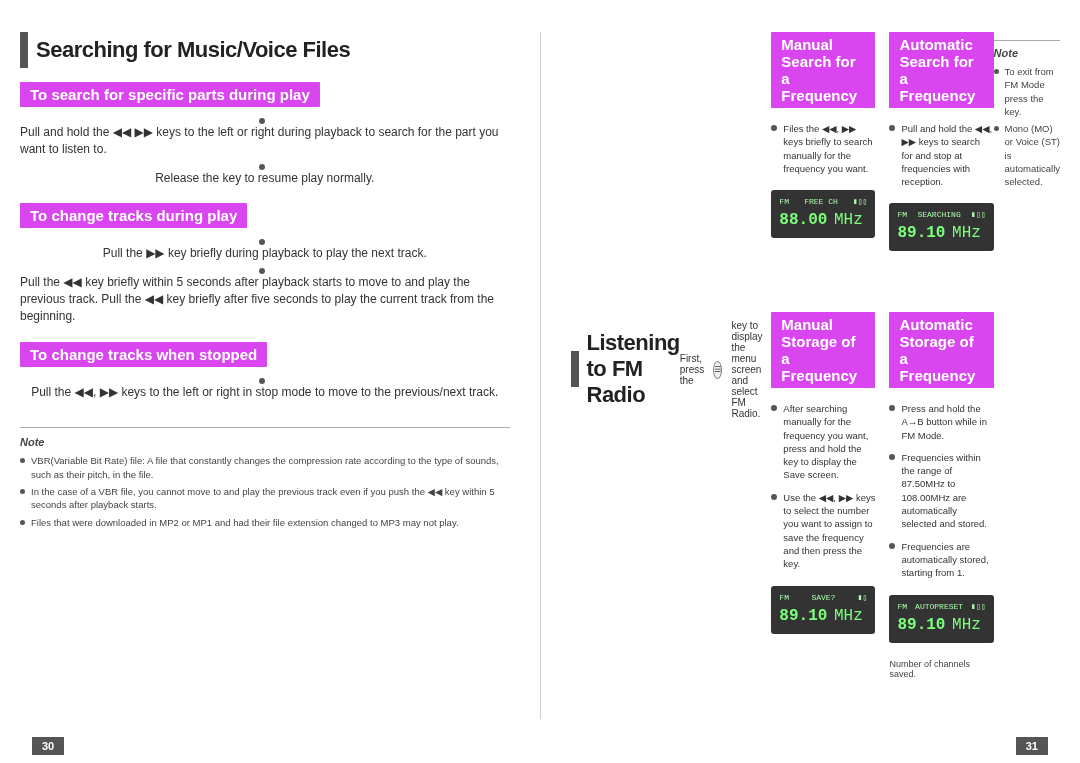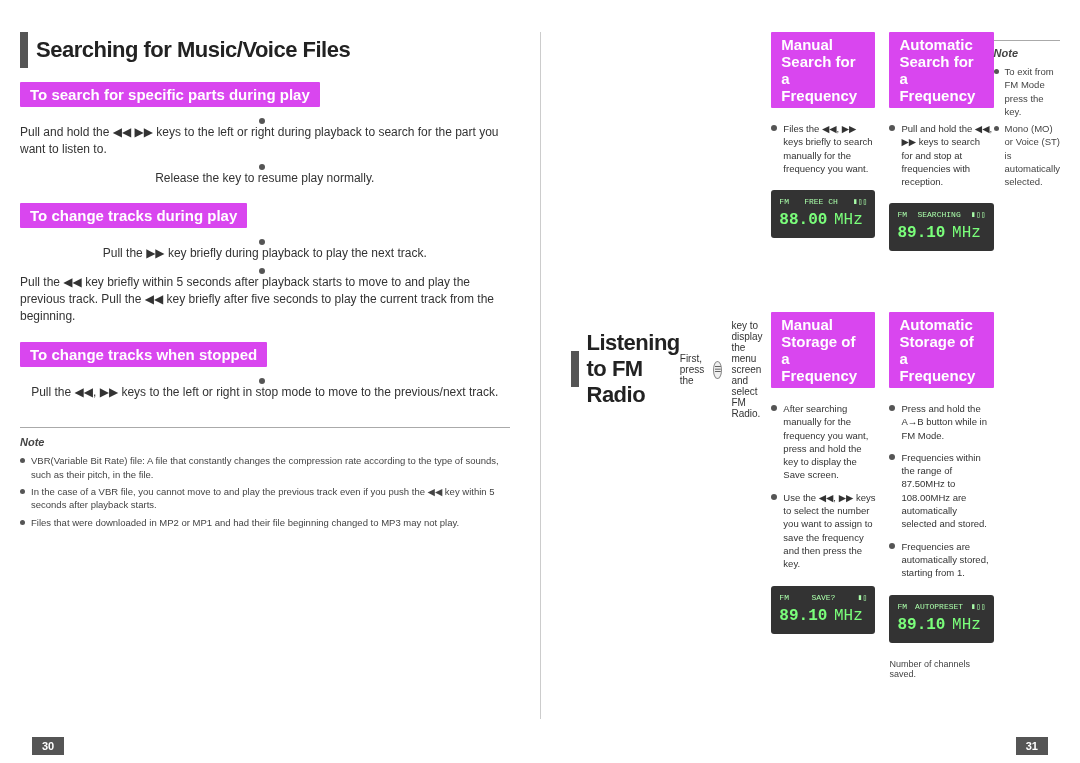--- a/index.html
+++ b/index.html
@@ -238,21 +238,21 @@
       <div class="note-item">
         <div class="bullet" style="width:5px;height:5px;margin-top:4px;"></div>
         <span>VBR(Variable Bit Rate) file: A file that constantly changes the compression rate according to the type of sounds, such as their pitch, in the file.</span>
       </div>
       <div class="note-item">
         <div class="bullet" style="width:5px;height:5px;margin-top:4px;"></div>
         <span>In the case of a VBR file, you cannot move to and play the previous track even if you push the ◀◀ key within 5 seconds after playback starts.</span>
       </div>
       <div class="note-item">
         <div class="bullet" style="width:5px;height:5px;margin-top:4px;"></div>
-        <span>Files that were downloaded in MP2 or MP1 and had their file beginning changed to MP3 may not play.</span>
+        <span>Files that were downloaded in MP2 or MP1 and had their file extension changed to MP3 may not play.</span>
       </div>
     </div>
   </div>
 
   <div class="right-page">
     <div class="page-title">
       <div class="page-title-bar"></div>
       <span class="page-title-text">Listening to FM Radio</span>
     </div>
 

